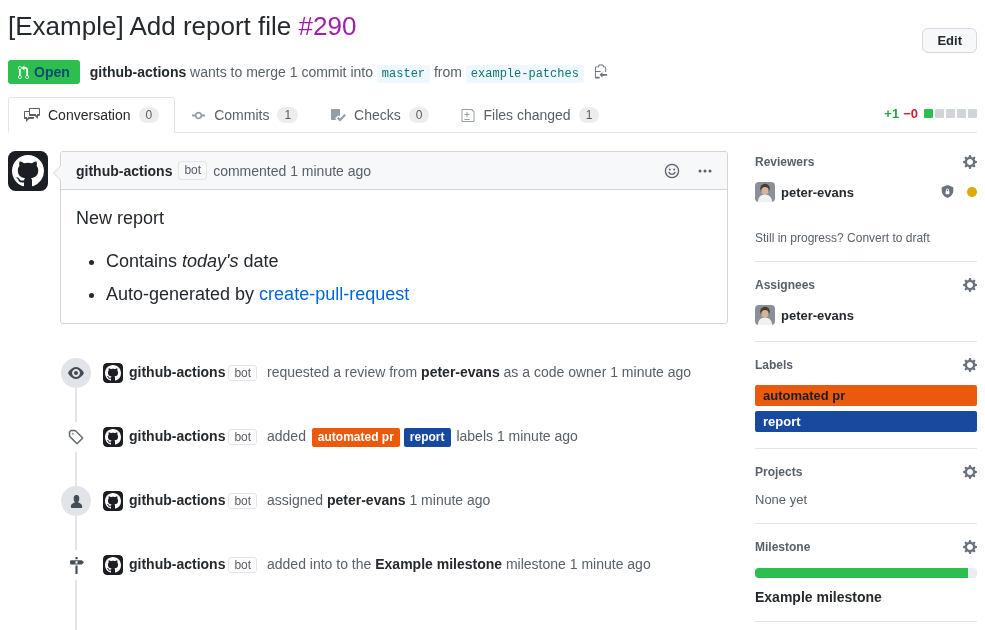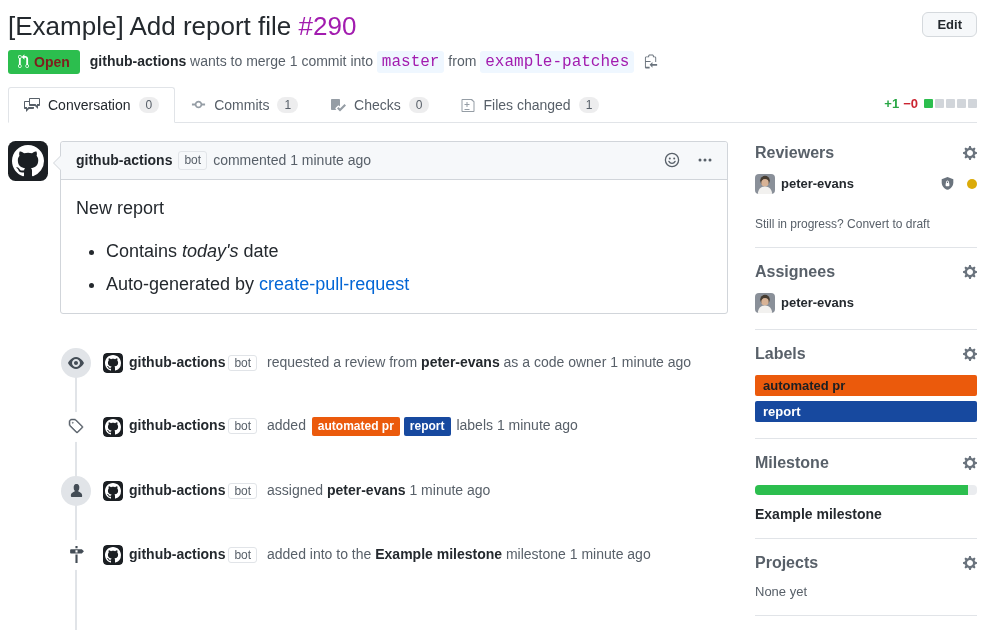--- a/index.html
+++ b/index.html
@@ -6,26 +6,26 @@
   body{width:985px;height:630px;overflow:hidden;background:#fff;
        font-family:"Liberation Sans",sans-serif;color:#24292e;font-size:14px;}
   .page{padding:10px 8px 0 8px;}
 
   
   .title-row{display:flex;align-items:flex-start;justify-content:space-between;}
   h1{margin:0;font-size:26px;font-weight:400;line-height:1.25;color:#24292e;}
   .issue-number{color:#a21caf;}
   .btn-edit{background:#f6f8fa;border:1px solid #d5d9dd;border-radius:6px;
             font:600 13px "Liberation Sans",sans-serif;color:#24292e;
-            padding:4px 14px;cursor:pointer;margin-top:2px;}
+            padding:4px 14px;cursor:pointer;margin-top:18px;}
   .status-row{display:flex;align-items:center;gap:10px;margin-top:7px;color:#586069;}
-  .state-badge{display:inline-flex;align-items:center;gap:5px;color:#7f1d1d;
+  .state-badge{display:inline-flex;align-items:center;gap:5px;color:#0c4a6e;
                font-weight:700;padding:4px 10px;border-radius:3px;}
   .actor{font-weight:700;color:#24292e;}
-  .branch{font-family:"Liberation Mono",monospace;font-size:16px;color:#a21caf;
+  .branch{font-family:"Liberation Mono",monospace;font-size:12px;color:#0f766e;
           background:#eff7ff;padding:2px 5px;border-radius:3px;}
   .copy-btn{display:inline-flex;background:none;border:none;padding:0;cursor:pointer;}
 
   
   .tabs{display:flex;align-items:flex-end;border-bottom:1px solid #e1e4e8;
         margin-top:13px;padding:0 0 0 0;justify-content:center;}
   .tab{display:flex;align-items:center;gap:8px;padding:9px 15px;color:#586069;
        border:1px solid transparent;margin-bottom:-1px;cursor:pointer;font-size:14px;}
   .tab svg{flex:none;}
   .tab.active{background:#fff;border-color:#e1e4e8;border-bottom-color:#fff;
@@ -84,27 +84,27 @@
   .event-icon.gray{background:#e1e4e8;}
   .event-row .avatar-sm{margin:0 6px 0 12px;}
   .event-text strong{color:#24292e;font-weight:700;}
   .label-pill{display:inline-block;font-size:12px;font-weight:700;border-radius:2px;
               padding:2px 6px;margin:0 2px;line-height:15px;}
 
   
   .sb-section{padding:15px 0 16px 0;border-bottom:1px solid #e1e4e8;}
   .sb-section:first-child{padding-top:3px;}
   .sb-head{display:flex;align-items:center;justify-content:space-between;
-           font-size:16px;font-weight:700;color:#586069;}
+           font-size:12px;font-weight:700;color:#586069;}
   .gear-btn{background:none;border:none;padding:0;cursor:pointer;display:flex;}
   .person-row{display:flex;align-items:center;gap:6px;margin-top:12px;
               font-size:13px;font-weight:700;color:#24292e;}
   .person-row .right{margin-left:auto;display:flex;align-items:center;gap:12px;}
   .dot{width:10px;height:10px;border-radius:50%;display:inline-block;}
-  .sb-hint{margin-top:23px;font-size:12px;color:#586069;}
+  .sb-hint{margin-top:29px;font-size:12px;color:#586069;}
   .sb-labels{margin-top:12px;}
   .sb-label{display:block;font-size:13px;font-weight:700;border-radius:2px;
             padding:3px 8px;margin-top:5px;line-height:15px;}
   .sb-label:first-child{margin-top:0;}
   .sb-empty{margin-top:12px;font-size:13px;color:#586069;}
   .progress{margin-top:13px;height:10px;background:#eaecef;border-radius:4px;overflow:hidden;}
   .progress-fill{height:100%;}
   .ms-name{margin-top:11px;font-size:14px;font-weight:700;color:#24292e;}
 </style>
 </head>
@@ -362,40 +362,40 @@
           </button>
         </div>
         <div class="sb-labels">
           <span class="sb-label" style="background: rgb(235, 90, 12); color: rgb(27, 31, 35);">automated pr</span>
           <span class="sb-label" style="background: rgb(23, 73, 159); color: rgb(255, 255, 255);">report</span>
         </div>
       </div>
 
       <div class="sb-section">
         <div class="sb-head">
+          <span>Projects</span>
+          <button class="gear-btn">
+            <svg width="14" height="16" viewBox="0 0 14 16" fill="#6a737d">
+                <path d="M14 8.77v-1.6l-1.94-.64-.45-1.09.88-1.84-1.13-1.13-1.81.91-1.09-.45-.69-1.92h-1.6l-.63 1.94-1.11.45-1.84-.88-1.13 1.13.91 1.81-.45 1.09L0 7.23v1.59l1.94.64.45 1.09-.88 1.84 1.13 1.13 1.81-.91 1.09.45.69 1.92h1.59l.63-1.94 1.11-.45 1.84.88 1.13-1.13-.92-1.81.47-1.09L14 8.75v.02zM7 11c-1.66 0-3-1.34-3-3s1.34-3 3-3 3 1.34 3 3-1.34 3-3 3z"></path>
+              </svg>
+          </button>
+        </div>
+        <div class="sb-empty">None yet</div>
+      </div>
+
+      <div class="sb-section">
+        <div class="sb-head">
           <span>Milestone</span>
           <button class="gear-btn">
             <svg width="14" height="16" viewBox="0 0 14 16" fill="#6a737d">
                 <path d="M14 8.77v-1.6l-1.94-.64-.45-1.09.88-1.84-1.13-1.13-1.81.91-1.09-.45-.69-1.92h-1.6l-.63 1.94-1.11.45-1.84-.88-1.13 1.13.91 1.81-.45 1.09L0 7.23v1.59l1.94.64.45 1.09-.88 1.84 1.13 1.13 1.81-.91 1.09.45.69 1.92h1.59l.63-1.94 1.11-.45 1.84.88 1.13-1.13-.92-1.81.47-1.09L14 8.75v.02zM7 11c-1.66 0-3-1.34-3-3s1.34-3 3-3 3 1.34 3 3-1.34 3-3 3z"></path>
               </svg>
           </button>
         </div>
         <div class="progress">
           <div class="progress-fill" style="width: 96%; background: rgb(44, 190, 78);"></div>
         </div>
         <div class="ms-name">Example milestone</div>
       </div>
 
-      <div class="sb-section">
-        <div class="sb-head">
-          <span>Projects</span>
-          <button class="gear-btn">
-            <svg width="14" height="16" viewBox="0 0 14 16" fill="#6a737d">
-                <path d="M14 8.77v-1.6l-1.94-.64-.45-1.09.88-1.84-1.13-1.13-1.81.91-1.09-.45-.69-1.92h-1.6l-.63 1.94-1.11.45-1.84-.88-1.13 1.13.91 1.81-.45 1.09L0 7.23v1.59l1.94.64.45 1.09-.88 1.84 1.13 1.13 1.81-.91 1.09.45.69 1.92h1.59l.63-1.94 1.11-.45 1.84.88 1.13-1.13-.92-1.81.47-1.09L14 8.75v.02zM7 11c-1.66 0-3-1.34-3-3s1.34-3 3-3 3 1.34 3 3-1.34 3-3 3z"></path>
-              </svg>
-          </button>
-        </div>
-        <div class="sb-empty">None yet</div>
-      </div>
-
     </div>
   </div>
 </div>
 
 </body></html>

